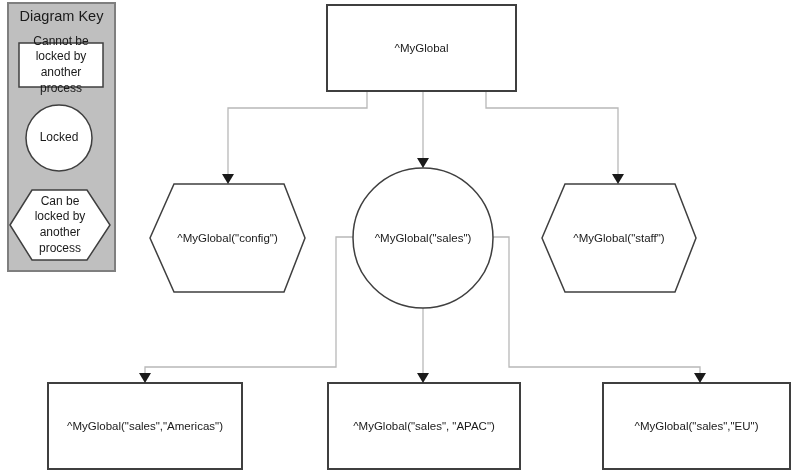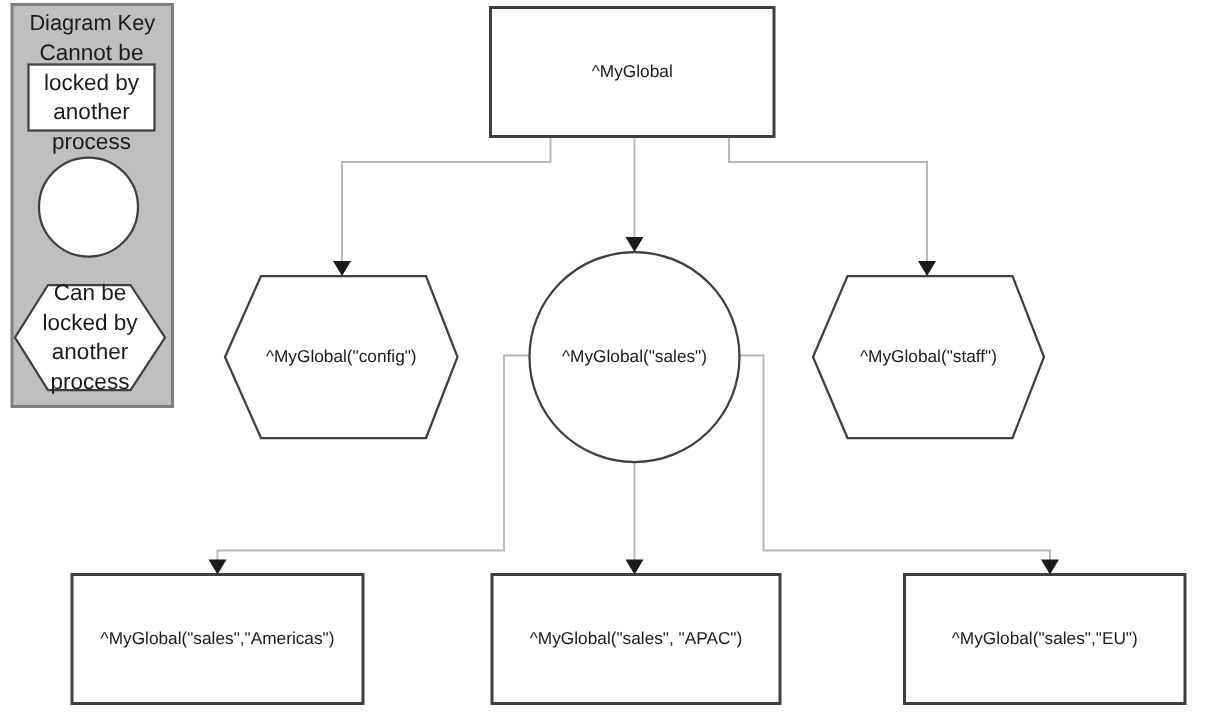--- a/index.html
+++ b/index.html
@@ -24,21 +24,21 @@
     line-height: 1.3;
     pointer-events: none;
   }
   .key-title {
     position: absolute;
     left: 8px; top: 8px; width: 107px;
     text-align: center;
     font-size: 14.5px;
     color: #1a1a1a;
   }
-  .key-label { font-size: 15px; line-height: 1.3; }
+  .key-label { font-size: 12px; line-height: 1.3; }
   .lbl-root      { left: 327px; top: 5px;   width: 189px; height: 86px; }
   .lbl-config    { left: 150px; top: 184px; width: 155px; height: 108px; }
   .lbl-sales     { left: 353px; top: 168px; width: 140px; height: 140px; }
   .lbl-staff     { left: 542px; top: 184px; width: 154px; height: 108px; }
   .lbl-americas  { left: 48px;  top: 383px; width: 194px; height: 86px; }
   .lbl-apac      { left: 328px; top: 383px; width: 192px; height: 86px; }
   .lbl-eu        { left: 603px; top: 383px; width: 187px; height: 86px; }
   .lbl-key-rect  { left: 19px;  top: 43px;  width: 84px;  height: 44px; }
   .lbl-key-circ  { left: 26px;  top: 105px; width: 66px;  height: 66px; }
   .lbl-key-hex   { left: 28px;  top: 193px; width: 64px;  height: 64px; }
@@ -73,20 +73,21 @@
     <polygon points="222,174 234,174 228,184" fill="#1a1a1a"></polygon>
     <polygon points="417,158 429,158 423,168" fill="#1a1a1a"></polygon>
     <polygon points="612,174 624,174 618,184" fill="#1a1a1a"></polygon>
     <polygon points="139,373 151,373 145,383" fill="#1a1a1a"></polygon>
     <polygon points="417,373 429,373 423,383" fill="#1a1a1a"></polygon>
     <polygon points="694,373 706,373 700,383" fill="#1a1a1a"></polygon>
   </svg>
 
   <div class="key-title">Diagram Key</div>
   <div class="label key-label lbl-key-rect">Cannot be locked by another process</div>
+  <div class="label key-label lbl-key-circ">Locked</div>
   <div class="label lbl-root">^MyGlobal</div>
 
   <div class="label key-label lbl-key-hex">Can be locked by another process</div>
   <div class="label lbl-config">^MyGlobal("config")</div>
   <div class="label lbl-sales">^MyGlobal("sales")</div>
   <div class="label lbl-staff">^MyGlobal("staff")</div>
   <div class="label lbl-americas">^MyGlobal("sales","Americas")</div>
   <div class="label lbl-apac">^MyGlobal("sales", "APAC")</div>
   <div class="label lbl-eu">^MyGlobal("sales","EU")</div>
 

